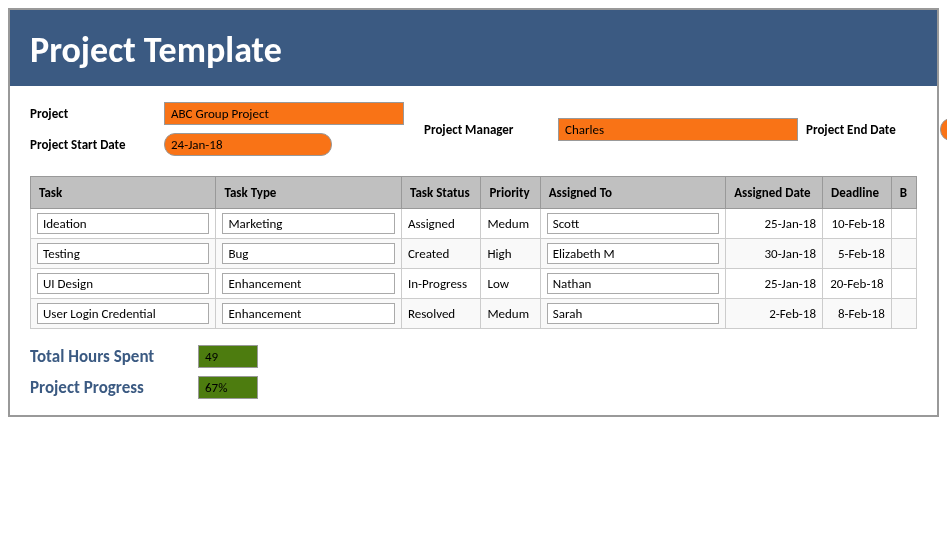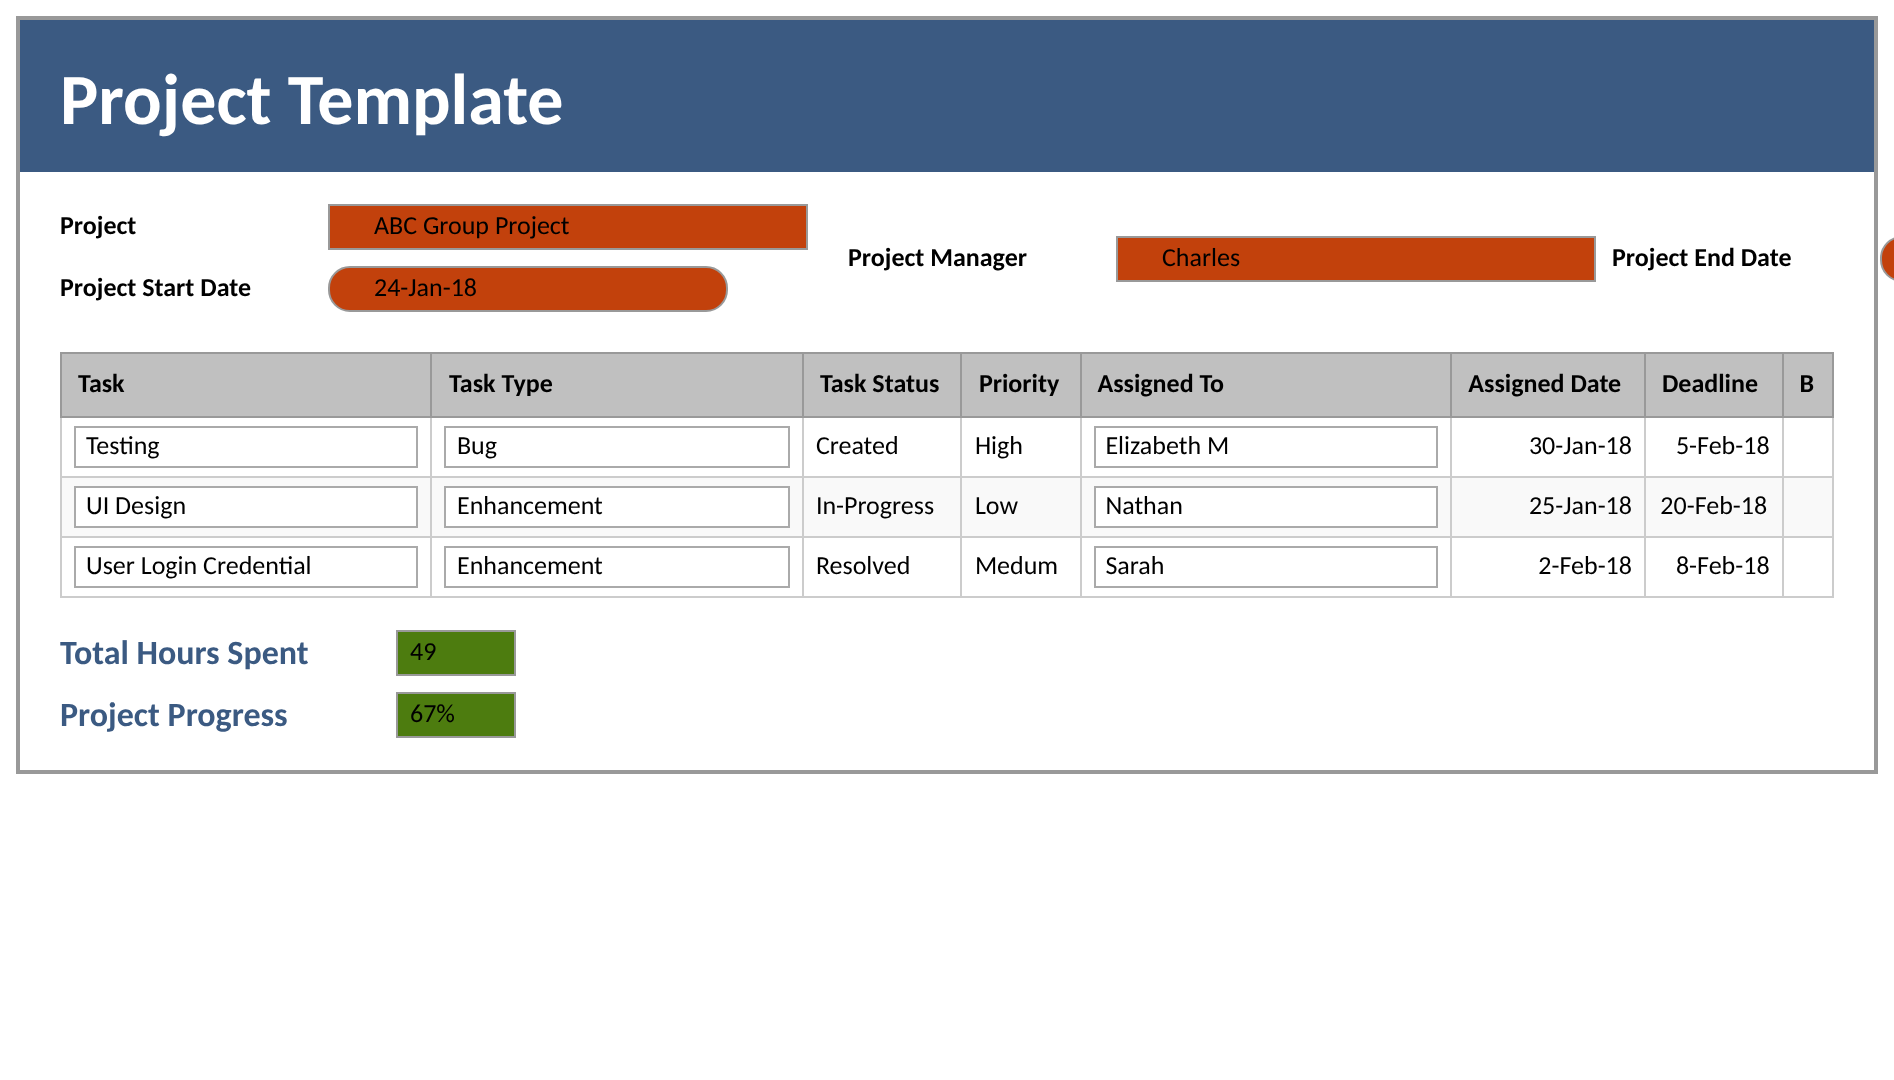--- a/index.html
+++ b/index.html
@@ -49,24 +49,24 @@
 
     .info-label {
       font-weight: bold;
       font-size: 13px;
       white-space: nowrap;
       min-width: 110px;
     }
 
     .info-input {
       border: 1px solid #999;
-      padding: 3px 22px;
-      font-size: 13px;
-      font-family: Calibri, Arial, sans-serif;
-      background: #c2410c;
+      padding: 3px 6px;
+      font-size: 13px;
+      font-family: Calibri, Arial, sans-serif;
+      background: #f97316;
       min-width: 200px;
     }
 
     .info-input.wide {
       min-width: 240px;
     }
 
     .info-input.short {
       min-width: 140px;
       border-radius: 11px;
@@ -188,20 +188,30 @@
           <th>Task Type</th>
           <th>Task Status</th>
           <th>Priority</th>
           <th>Assigned To</th>
           <th>Assigned Date</th>
           <th>Deadline</th>
           <th>B</th>
         </tr>
       </thead>
       <tbody id="task-tbody">
+      <tr>
+            <td><input type="text" class="cell-input" value="Ideation" style=""></td>
+            <td><input type="text" class="cell-input" value="Marketing" style=""></td>
+            <td><span>Assigned</span></td>
+            <td><span>Medum</span></td>
+            <td><input type="text" class="cell-input" value="Scott" style=""></td>
+            <td style="text-align: right;"><span>25-Jan-18</span></td>
+            <td style="text-align: right;"><span>10-Feb-18</span></td>
+            <td><span></span></td>
+          </tr>
           <tr>
             <td><input type="text" class="cell-input" value="Testing" style=""></td>
             <td><input type="text" class="cell-input" value="Bug" style=""></td>
             <td><span>Created</span></td>
             <td><span>High</span></td>
             <td><input type="text" class="cell-input" value="Elizabeth M" style=""></td>
             <td style="text-align: right;"><span>30-Jan-18</span></td>
             <td style="text-align: right;"><span>5-Feb-18</span></td>
             <td><span></span></td>
           </tr>

